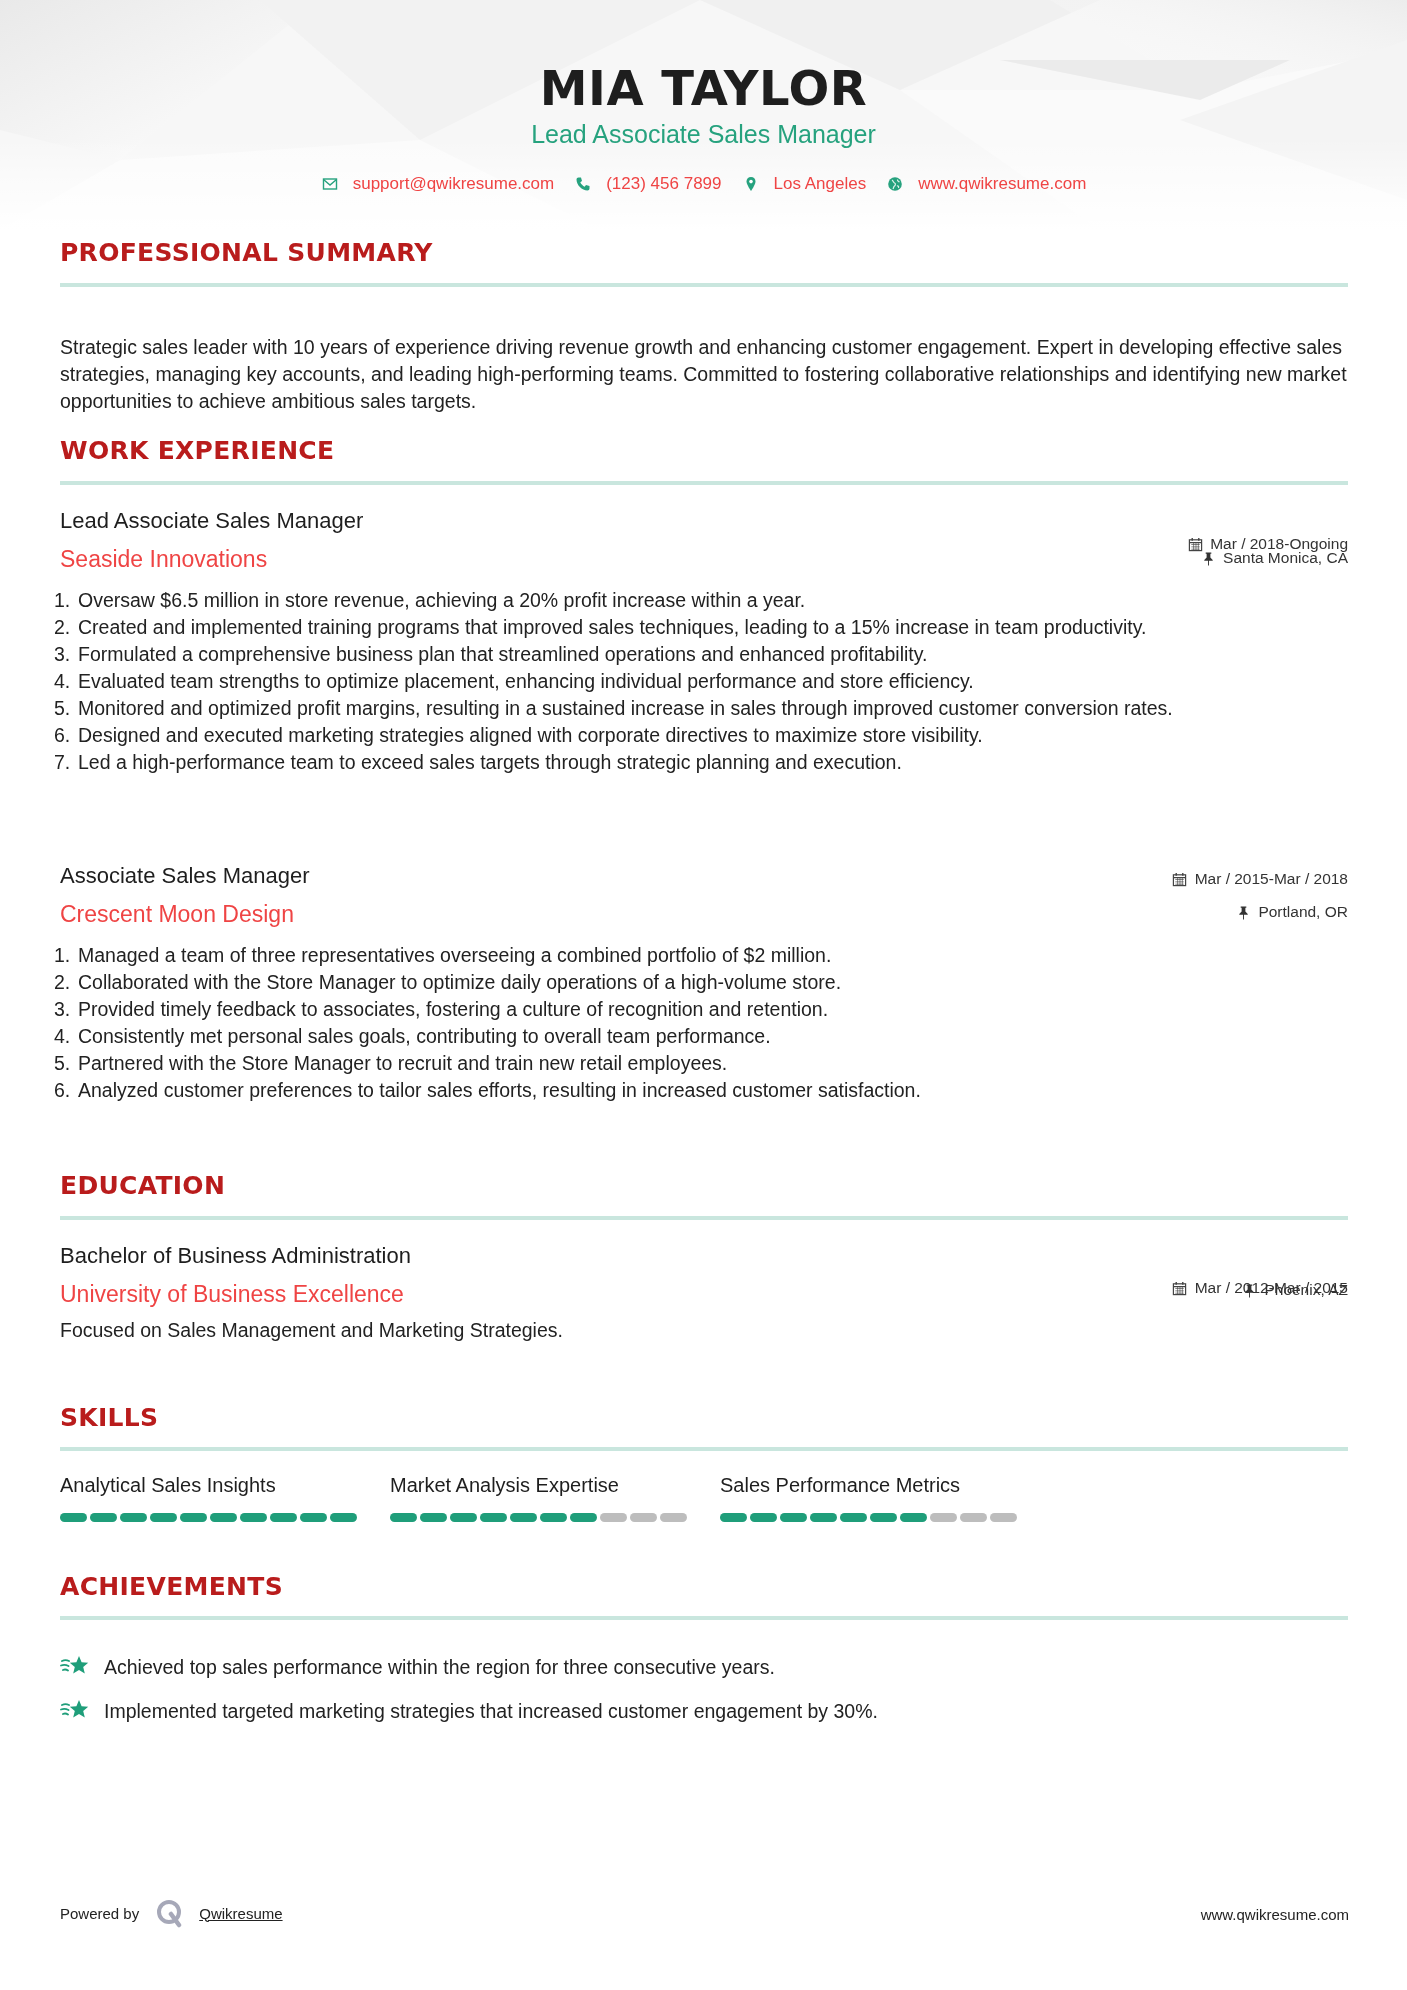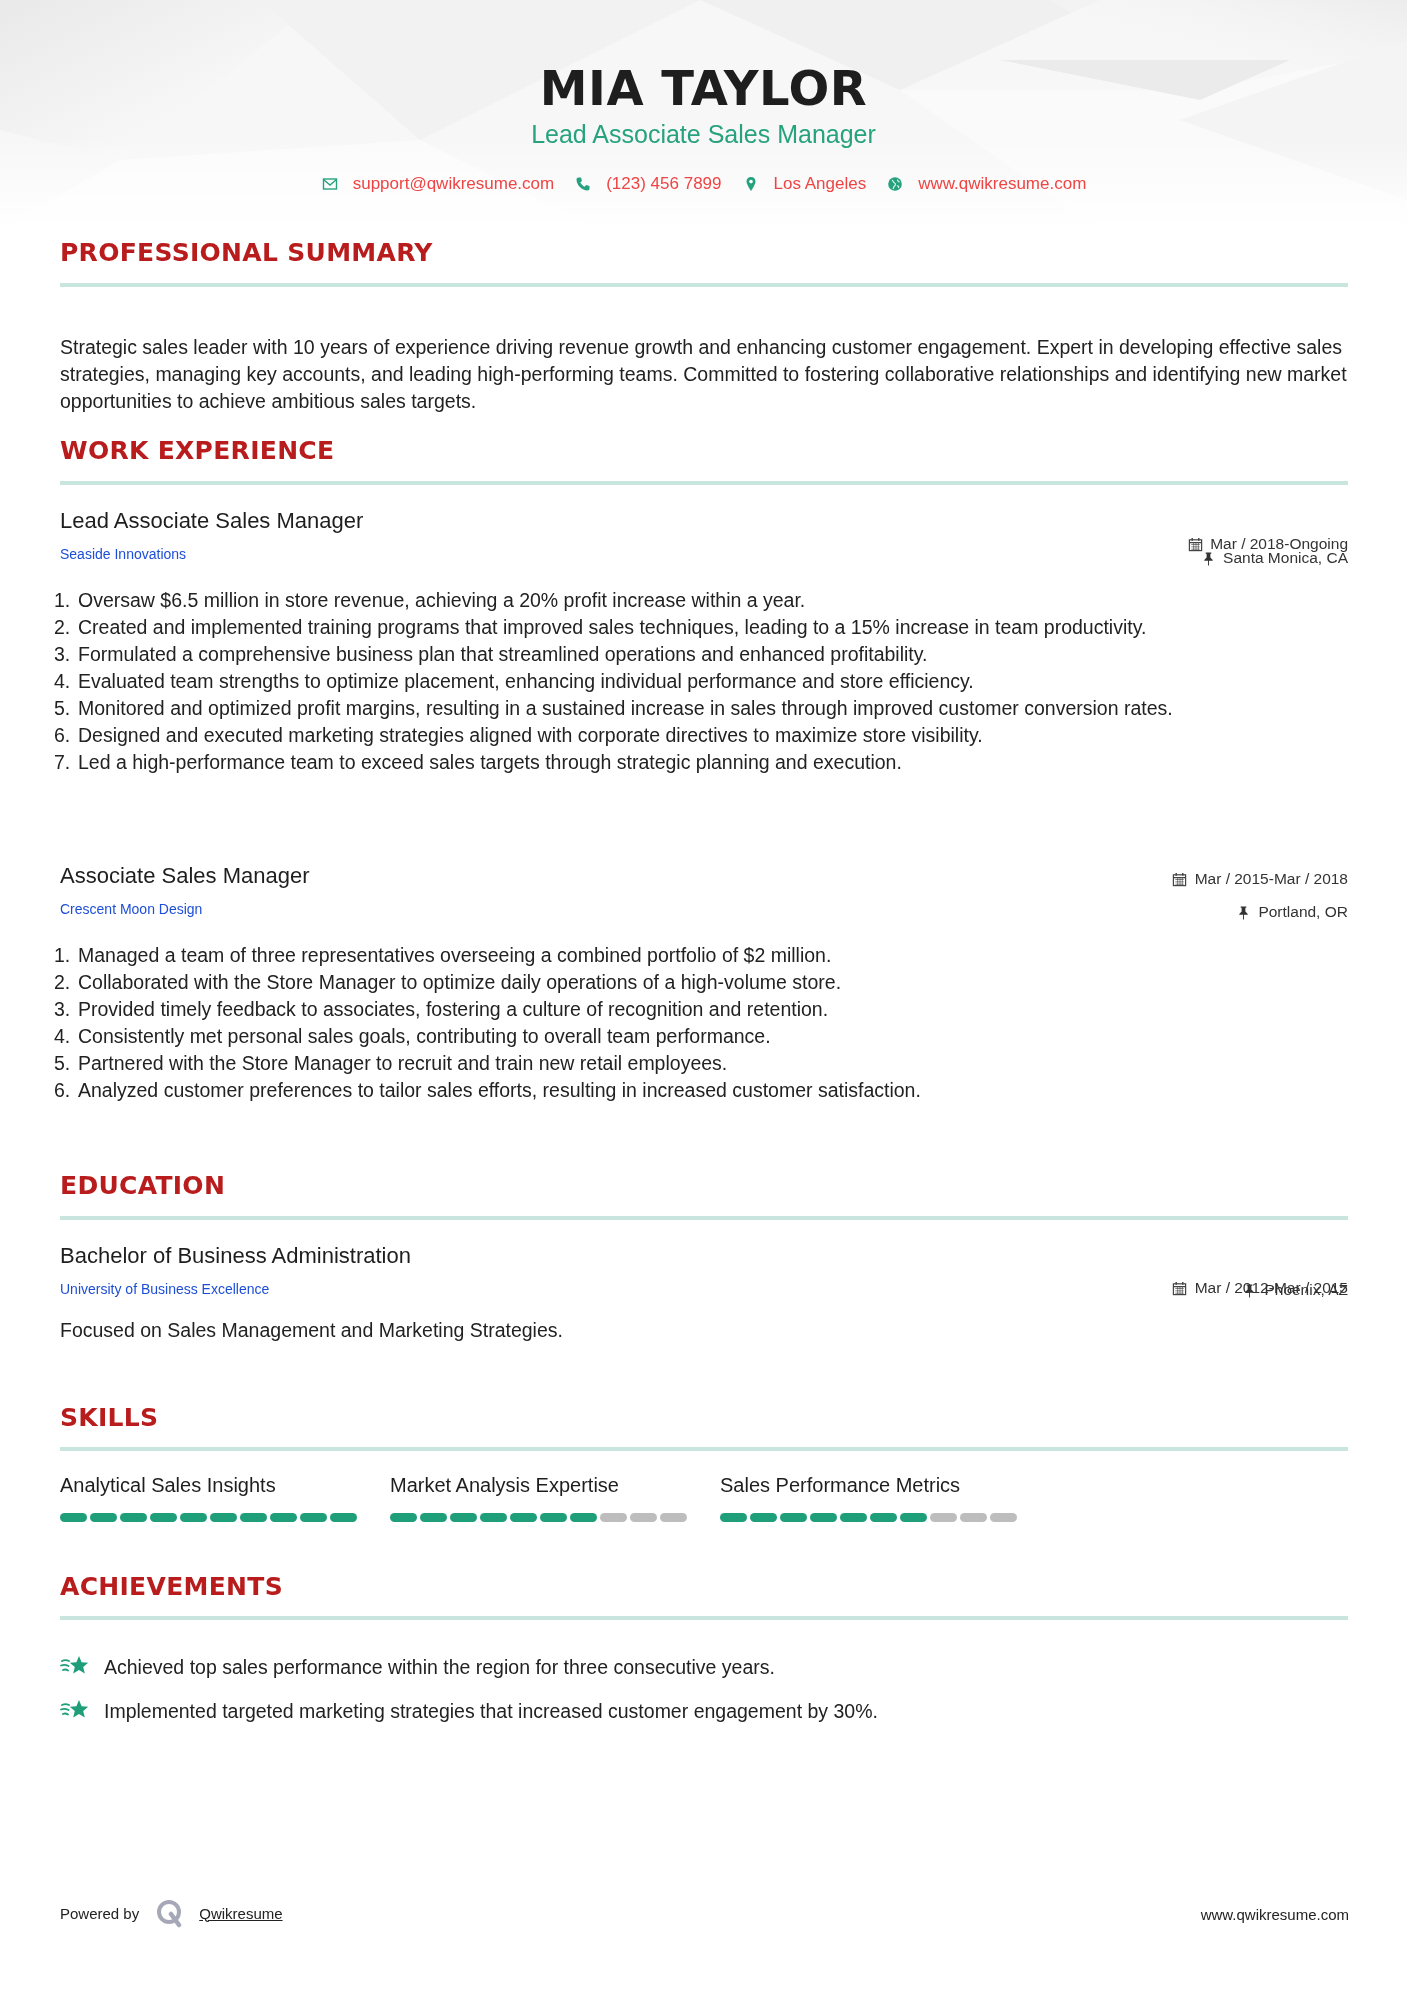--- a/index.html
+++ b/index.html
@@ -18,21 +18,21 @@
   .contact-item { display: flex; align-items: center; margin: 0 10px; }
   .contact-item .ico { width: 18px; height: 18px; margin-right: 14px; display: inline-flex; align-items: center; justify-content: center; color: #26a27e; }
   .contact-item .ico svg { width: 16px; height: 16px; }
 
   .section-head { position: absolute; left: 60px; width: 1288px; font-family: "DejaVu Sans", sans-serif; font-weight: bold; font-size: 25px; color: #b91c1c; letter-spacing: 0.3px; }
   .divider { position: absolute; left: 60px; width: 1288px; height: 4px; background: #c9e6de; }
 
   .para { position: absolute; left: 60px; width: 1290px; font-size: 19.5px; line-height: 27px; color: #222; }
 
   .entry-title { position: absolute; left: 60px; font-size: 22px; color: #1e1e1e; font-weight: 500; }
-  .entry-org { position: absolute; left: 60px; font-size: 14px; color: #1d4ed8; }
+  .entry-org { position: absolute; left: 60px; font-size: 23px; color: #ef4444; }
   .meta { position: absolute; right: 59px; font-size: 15.5px; color: #333; display: flex; align-items: center; }
   .meta .mico { width: 16px; height: 16px; margin-right: 7px; display: inline-flex; align-items: center; justify-content: center; color: #444; }
   .meta .mico svg { width: 15px; height: 15px; }
 
   ol.bullets { position: absolute; left: 60px; width: 1290px; font-size: 19.5px; line-height: 27px; color: #222; list-style: none; counter-reset: b; }
   ol.bullets li { counter-increment: b; padding-left: 18px; position: relative; }
   ol.bullets li::before { content: counter(b) "."; position: absolute; left: -6px; }
 
   .skills { position: absolute; left: 60px; top: 1474px; width: 1290px; display: flex; }
   .skill { width: 330px; }

